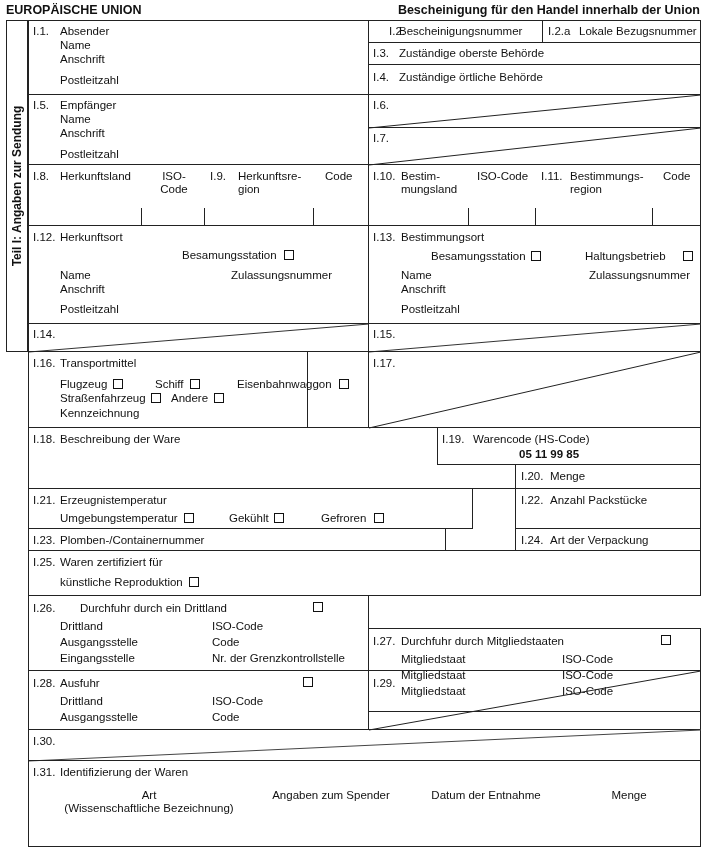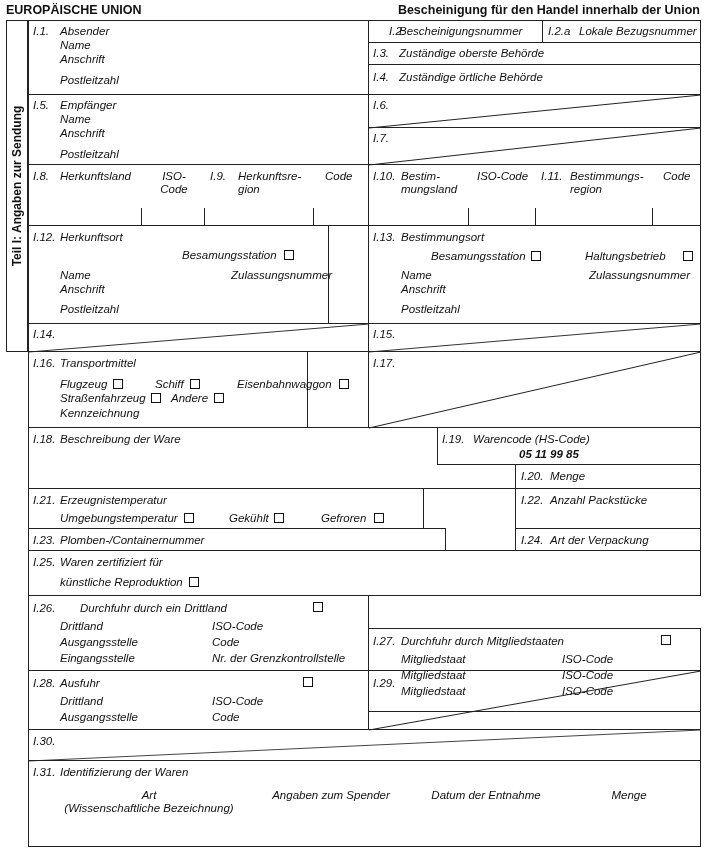--- a/index.html
+++ b/index.html
@@ -1,20 +1,20 @@
 <!DOCTYPE html>
 <html><head>
 <meta charset="utf-8">
 <style>
   html, body { margin: 0; padding: 0; background: #ffffff; }
   body { width: 704px; height: 851px; position: relative; overflow: hidden;
          font-family: "Liberation Sans", sans-serif; color: #111; font-size: 11.5px; }
   .abs { position: absolute; }
   .hdr { font-weight: bold; font-size: 12.5px; top: 3px; white-space: nowrap; }
-  .box { position: absolute; border: 1px solid #222; box-sizing: border-box; background: transparent; font-style: italic; }
+  .box { position: absolute; border: 1px solid #222; box-sizing: border-box; background: transparent; }
   .t { position: absolute; white-space: nowrap; line-height: 14px; }
   .num { position: absolute; white-space: nowrap; line-height: 14px; }
   .cb { position: absolute; width: 10px; height: 10px; border: 1px solid #111; box-sizing: border-box; background: #fff; }
   .side { position: absolute; left: 6px; top: 20px; width: 22px; height: 332px; border: 1px solid #222; box-sizing: border-box; }
   .side span { position: absolute; left: 50%; top: 50%; transform: translate(-50%, -50%) rotate(-90deg);
                white-space: nowrap; font-weight: bold; font-size: 12px; }
   svg.diag { position: absolute; overflow: visible; pointer-events: none; }
   .tick { position: absolute; width: 1px; background: #222; }
   .c { text-align: center; }
   .bold { font-weight: bold; }
@@ -99,21 +99,21 @@
   <span class="t" style="left:108px;top:4px;">ISO-Code</span>
   <span class="num" style="left:172px;top:4px;">I.11.</span>
   <span class="t" style="left:201px;top:4px;">Bestimmungs-</span>
   <span class="t" style="left:201px;top:17px;">region</span>
   <span class="t" style="left:294px;top:4px;">Code</span>
   <div class="tick" style="left:99px;top:43px;height:18px;"></div>
   <div class="tick" style="left:166px;top:43px;height:18px;"></div>
   <div class="tick" style="left:283px;top:43px;height:18px;"></div>
 </div>
 
-<div class="box" style="left:28px;top:225px;width:301px;height:99px;">
+<div class="box" style="left:28px;top:225px;width:341px;height:99px;">
   <span class="num" style="left:4px;top:4px;">I.12.</span>
   <span class="t" style="left:31px;top:4px;">Herkunftsort</span>
   <span class="t" style="left:153px;top:22px;">Besamungsstation</span>
   <div class="cb" style="left:255px;top:24px;"></div>
   <span class="t" style="left:31px;top:42px;">Name</span>
   <span class="t" style="left:202px;top:42px;">Zulassungsnummer</span>
   <span class="t" style="left:31px;top:56px;">Anschrift</span>
   <span class="t" style="left:31px;top:76px;">Postleitzahl</span>
 </div>
 
@@ -176,21 +176,21 @@
   <span class="num" style="left:4px;top:4px;">I.19.</span>
   <span class="t" style="left:35px;top:4px;">Warencode (HS-Code)</span>
   <span class="t bold" style="left:81px;top:19px;">05 11 99 85</span>
 </div>
 
 <div class="box" style="left:515px;top:464px;width:186px;height:25px;background:#fff;">
   <span class="num" style="left:5px;top:4px;">I.20.</span>
   <span class="t" style="left:34px;top:4px;">Menge</span>
 </div>
 
-<div class="box" style="left:28px;top:488px;width:396px;height:41px;padding-left:43px;">
+<div class="box" style="left:28px;top:488px;width:445px;height:41px;padding-left:43px;">
   <span class="num" style="left:4px;top:4px;">I.21.</span>
   <span class="t" style="left:31px;top:4px;">Erzeugnistemperatur</span>
   <span class="t" style="left:31px;top:22px;">Umgebungstemperatur</span>
   <div class="cb" style="left:155px;top:24px;"></div>
   <span class="t" style="left:200px;top:22px;">Gekühlt</span>
   <div class="cb" style="left:245px;top:24px;"></div>
   <span class="t" style="left:292px;top:22px;">Gefroren</span>
   <div class="cb" style="left:345px;top:24px;"></div>
 </div>
 

